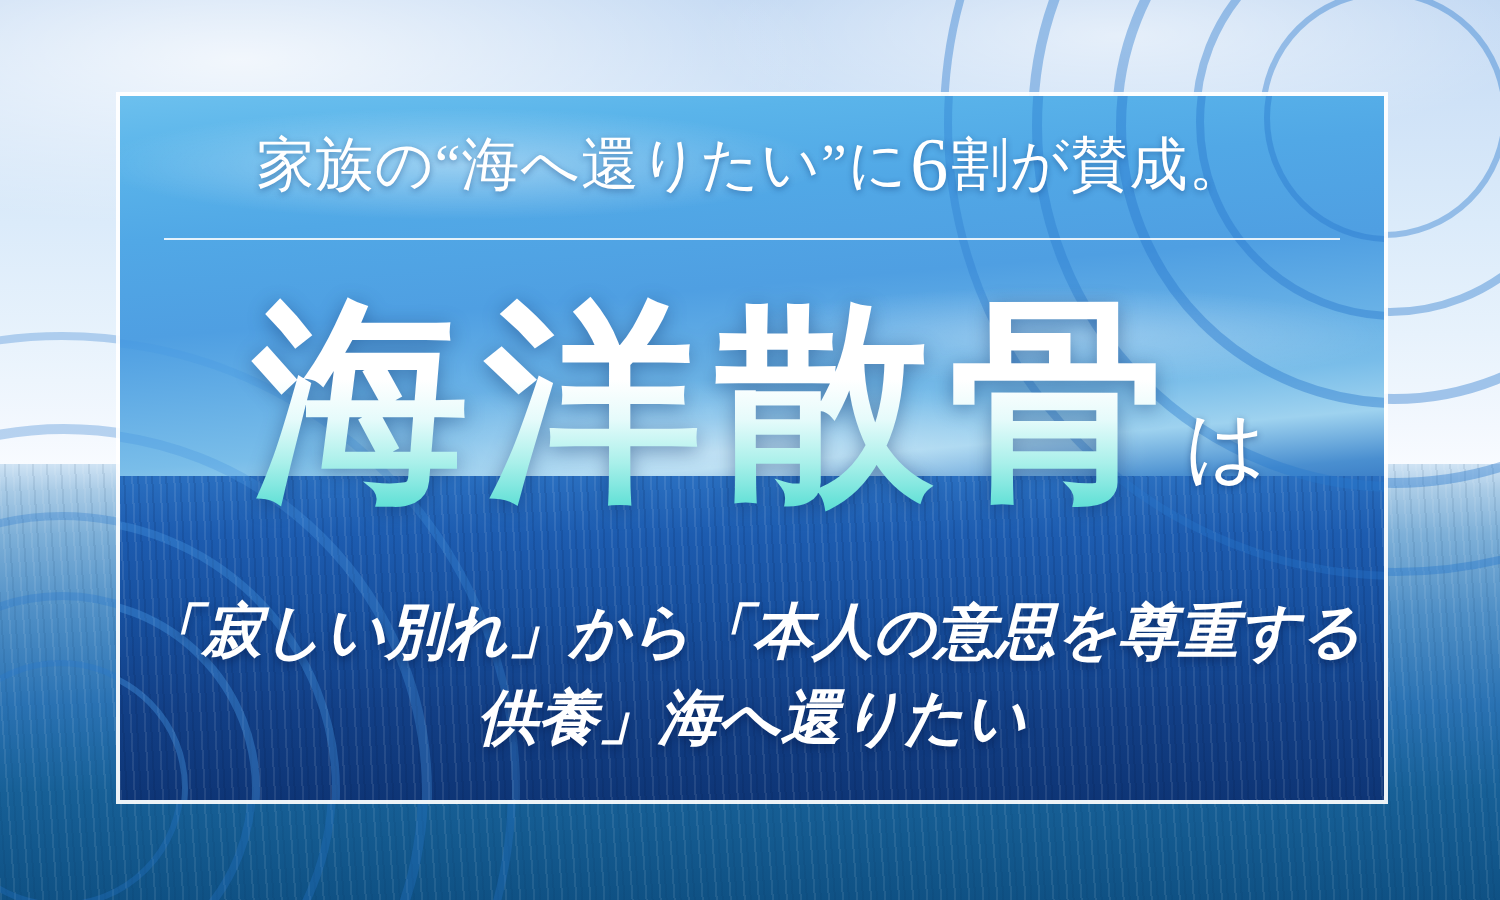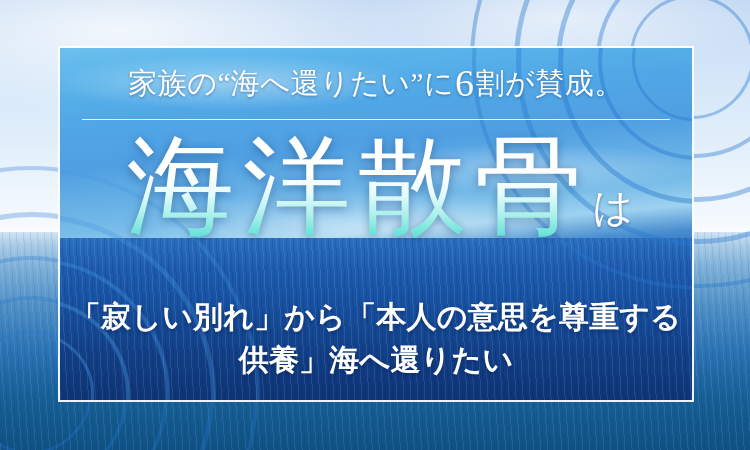--- a/index.html
+++ b/index.html
@@ -159,36 +159,37 @@
     position: absolute;
     left: 0; right: 0;
     top: 84px;
     display: flex;
     align-items: flex-end;
     justify-content: center;
   }
   .title-main {
     font-size: 108px;
     line-height: 1.02;
-    font-weight: 400;
+    font-weight: 700;
     letter-spacing: 8px;
     padding-left: 8px;
     background: linear-gradient(180deg,
         #ffffff 0%,
         #ffffff 38%,
         #e6fbfb 56%,
         #a9f0ea 76%,
         #6ee3da 92%,
         #55dcd2 100%);
     -webkit-background-clip: text;
     background-clip: text;
     color: transparent;
     -webkit-text-fill-color: transparent;
     filter: drop-shadow(0 2px 5px rgba(8,40,95,0.40));
     white-space: nowrap;
+    margin-top: 16px;
   }
   .title-suffix {
     font-size: 40px;
     line-height: 1;
     color: #ffffff;
     margin-left: 2px;
     margin-bottom: 14px;
     text-shadow: 0 1px 3px rgba(10,45,105,0.5);
   }
 
@@ -196,21 +197,21 @@
     position: absolute;
     left: 0; right: 0;
     top: 248px;
     font-size: 30px;
     line-height: 1.42;
     color: #ffffff;
     font-weight: 700;
     letter-spacing: 0.2px;
     text-shadow: 0 2px 4px rgba(6,30,80,0.55);
   }
-  .sub .ln { display: block; white-space: nowrap; }
+  .sub .ln { display: block; white-space: nowrap; font-style: italic; }
 </style>
 </head>
 <body>
 
 <div id="banner">
 
   <div class="bg-sky"></div>
   <div class="bg-sea"></div>
 
   <div class="rings-tr">

